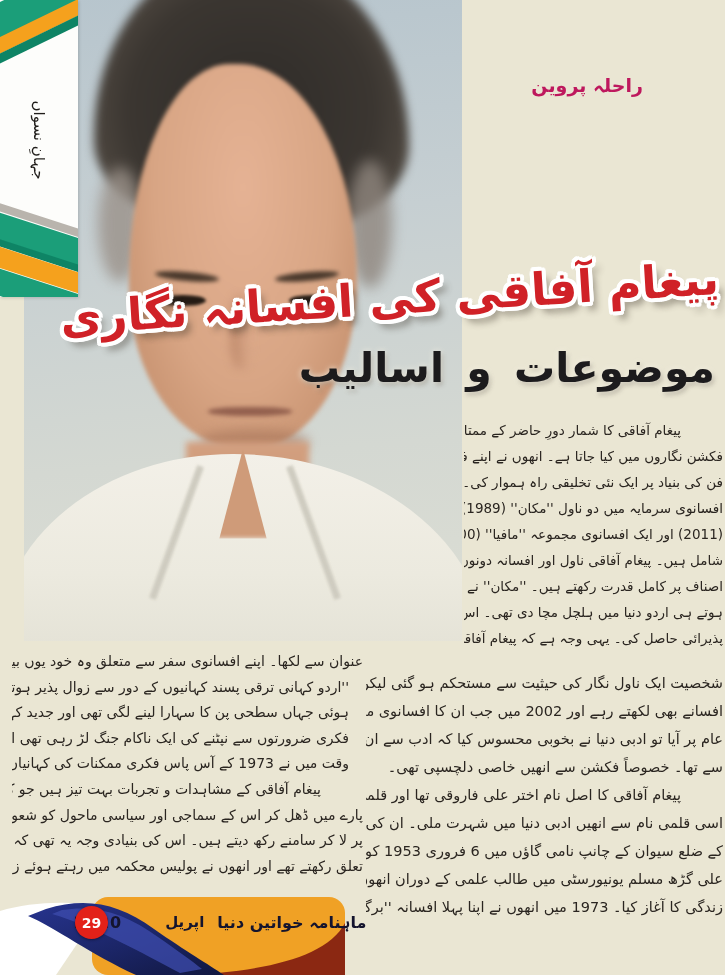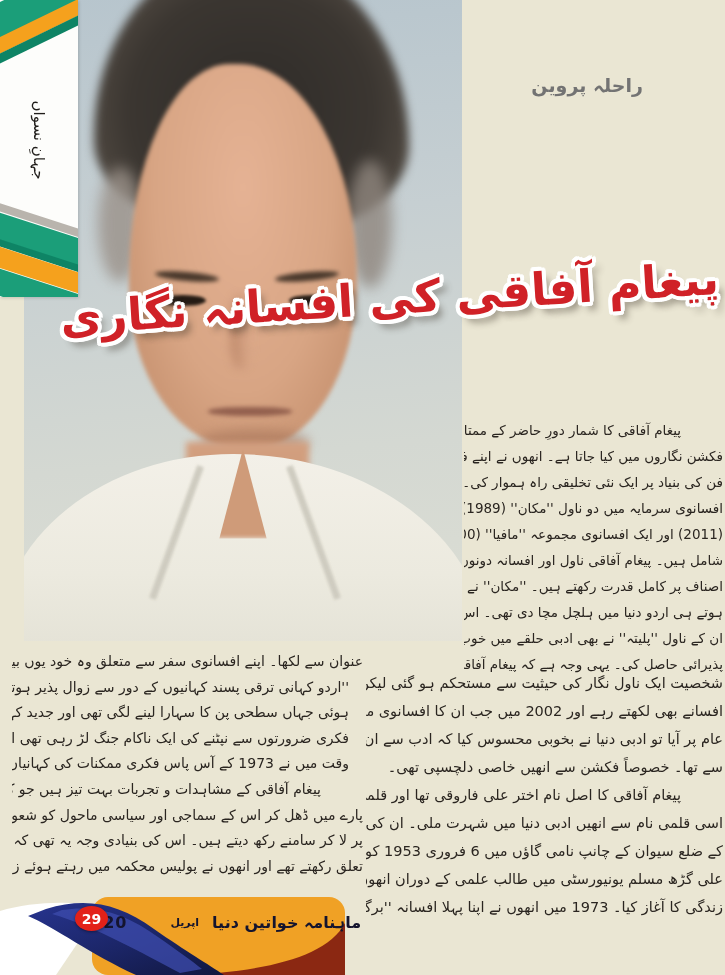--- a/index.html
+++ b/index.html
@@ -58,21 +58,21 @@
   .rb.t2{top:16px;height:15px;background:#f5a11d;transform:rotate(-26deg);}
   .rb.t3{top:32px;height:9px;background:#0e8465;transform:rotate(-26deg);}
   .rb.b1{top:218px;height:8px;background:#b9b4ad;transform:rotate(18deg);}
   .rb.b2{top:228px;height:26px;background:#1b9e79;transform:rotate(18deg);}
   .rb.b3{top:254px;height:7px;background:#0e8465;transform:rotate(18deg);}
   .rb.b4{top:262px;height:20px;background:#f5a11d;transform:rotate(18deg);}
   .rb.b5{top:284px;height:26px;background:#1b9e79;transform:rotate(18deg);}
   .sidebar-label{position:absolute;left:39px;top:140px;transform:translate(-50%,-50%) rotate(90deg);
     font-size:15px;color:#201d1a;white-space:nowrap;letter-spacing:1px;}
   
-  .author{position:absolute;right:82px;top:74px;font-size:19px;font-weight:bold;color:#737373;z-index:4;}
+  .author{position:absolute;right:82px;top:74px;font-size:19px;font-weight:bold;color:#be185d;z-index:4;}
   .main-title{
     position:absolute;right:6px;top:252px;z-index:4;
     font-size:45px;font-weight:bold;color:#d02127;white-space:nowrap;
     transform:rotate(-3.5deg);transform-origin:100% 50%;
     text-shadow:
       -4px 0 0 #fff,4px 0 0 #fff,0 -4px 0 #fff,0 4px 0 #fff,
       -3px -3px 0 #fff,3px 3px 0 #fff,-3px 3px 0 #fff,3px -3px 0 #fff,
       -4px 2px 0 #fff,4px -2px 0 #fff,2px 4px 0 #fff,-2px -4px 0 #fff,
       6px 8px 7px rgba(60,50,40,.45);
   }
@@ -95,24 +95,24 @@
   .col-left{left:12px;top:649px;width:351px;font-size:14px;line-height:25.6px;}
   .col-left .line{height:25.6px;}
   
   .footer-svg{position:absolute;left:0;top:895px;z-index:5;}
   .footer-text{
     position:absolute;left:100px;top:901px;width:240px;height:42px;z-index:7;
     display:flex;flex-direction:row;direction:rtl;align-items:center;justify-content:center;
     gap:13px;color:#14142e;
   }
   .footer-text .mag{font-size:16px;font-weight:bold;white-space:nowrap;}
-  .footer-text .mon{font-size:11px;font-weight:bold;margin-left:30px;}
+  .footer-text .mon{font-size:15px;font-weight:bold;margin-left:30px;}
   .footer-text .yr{font-size:16px;font-weight:bold;letter-spacing:1px;}
   .page-badge{
-    position:absolute;left:75px;top:906px;width:33px;height:25px;border-radius:50%;
+    position:absolute;left:75px;top:906px;width:33px;height:33px;border-radius:50%;
     background:#e32119;color:#fff;font-size:14px;font-weight:bold;z-index:8;
     display:flex;align-items:center;justify-content:center;
     box-shadow:0 1px 3px rgba(0,0,0,.4);
   }
 </style>
 </head>
 <body>
 
 <div id="page">
 
@@ -143,31 +143,31 @@
     <div class="rb b2"></div>
     <div class="rb b3"></div>
     <div class="rb b4"></div>
     <div class="rb b5"></div>
     <div class="sidebar-label">جہانِ نسواں</div>
   </div>
 
   <div class="author">راحلہ پروین</div>
 
   <div class="main-title">پیغام آفاقی کی افسانہ نگاری</div>
+  <div class="sub-title">موضوعات و اسالیب</div>
 
   <div class="col col-narrow">
       <div class="line indent">پیغام آفاقی کا شمار دورِ حاضر کے ممتاز و منفرد</div>
       <div class="line">فکشن نگاروں میں کیا جاتا ہے۔ انھوں نے اپنے فکر و</div>
       <div class="line">فن کی بنیاد پر ایک نئی تخلیقی راہ ہموار کی۔ ان کے</div>
       <div class="line">افسانوی سرمایہ میں دو ناول ''مکان'' (1989)، ''پلیتہ''</div>
       <div class="line">(2011) اور ایک افسانوی مجموعہ ''مافیا'' (2000)</div>
       <div class="line">شامل ہیں۔ پیغام آفاقی ناول اور افسانہ دونوں ہی</div>
       <div class="line">اصناف پر کامل قدرت رکھتے ہیں۔ ''مکان'' نے شائع</div>
       <div class="line">ہوتے ہی اردو دنیا میں ہلچل مچا دی تھی۔ اس کے بعد</div>
-      <div class="line">ان کے ناول ''پلیتہ'' نے بھی ادبی حلقے میں خوب</div>
       <div class="line">پذیرائی حاصل کی۔ یہی وجہ ہے کہ پیغام آفاقی کی</div>
     </div>
   <div class="col col-wide">
       <div class="line">شخصیت ایک ناول نگار کی حیثیت سے مستحکم ہو گئی لیکن ناولوں کے علاوہ وہ</div>
       <div class="line">افسانے بھی لکھتے رہے اور 2002 میں جب ان کا افسانوی مجموعہ ''مافیا'' منظر</div>
       <div class="line">عام پر آیا تو ادبی دنیا نے بخوبی محسوس کیا کہ ادب سے ان کا شغف بچپن ہی</div>
       <div class="line end">سے تھا۔ خصوصاً فکشن سے انھیں خاصی دلچسپی تھی۔</div>
       <div class="line indent">پیغام آفاقی کا اصل نام اختر علی فاروقی تھا اور قلمی نام پیغام آفاقی ۔</div>
       <div class="line">اسی قلمی نام سے انھیں ادبی دنیا میں شہرت ملی۔ ان کی پیدائش صوبہ بہار</div>
       <div class="line">کے ضلع سیوان کے چانپ نامی گاؤں میں 6 فروری 1953 کو ہوئی۔</div>

